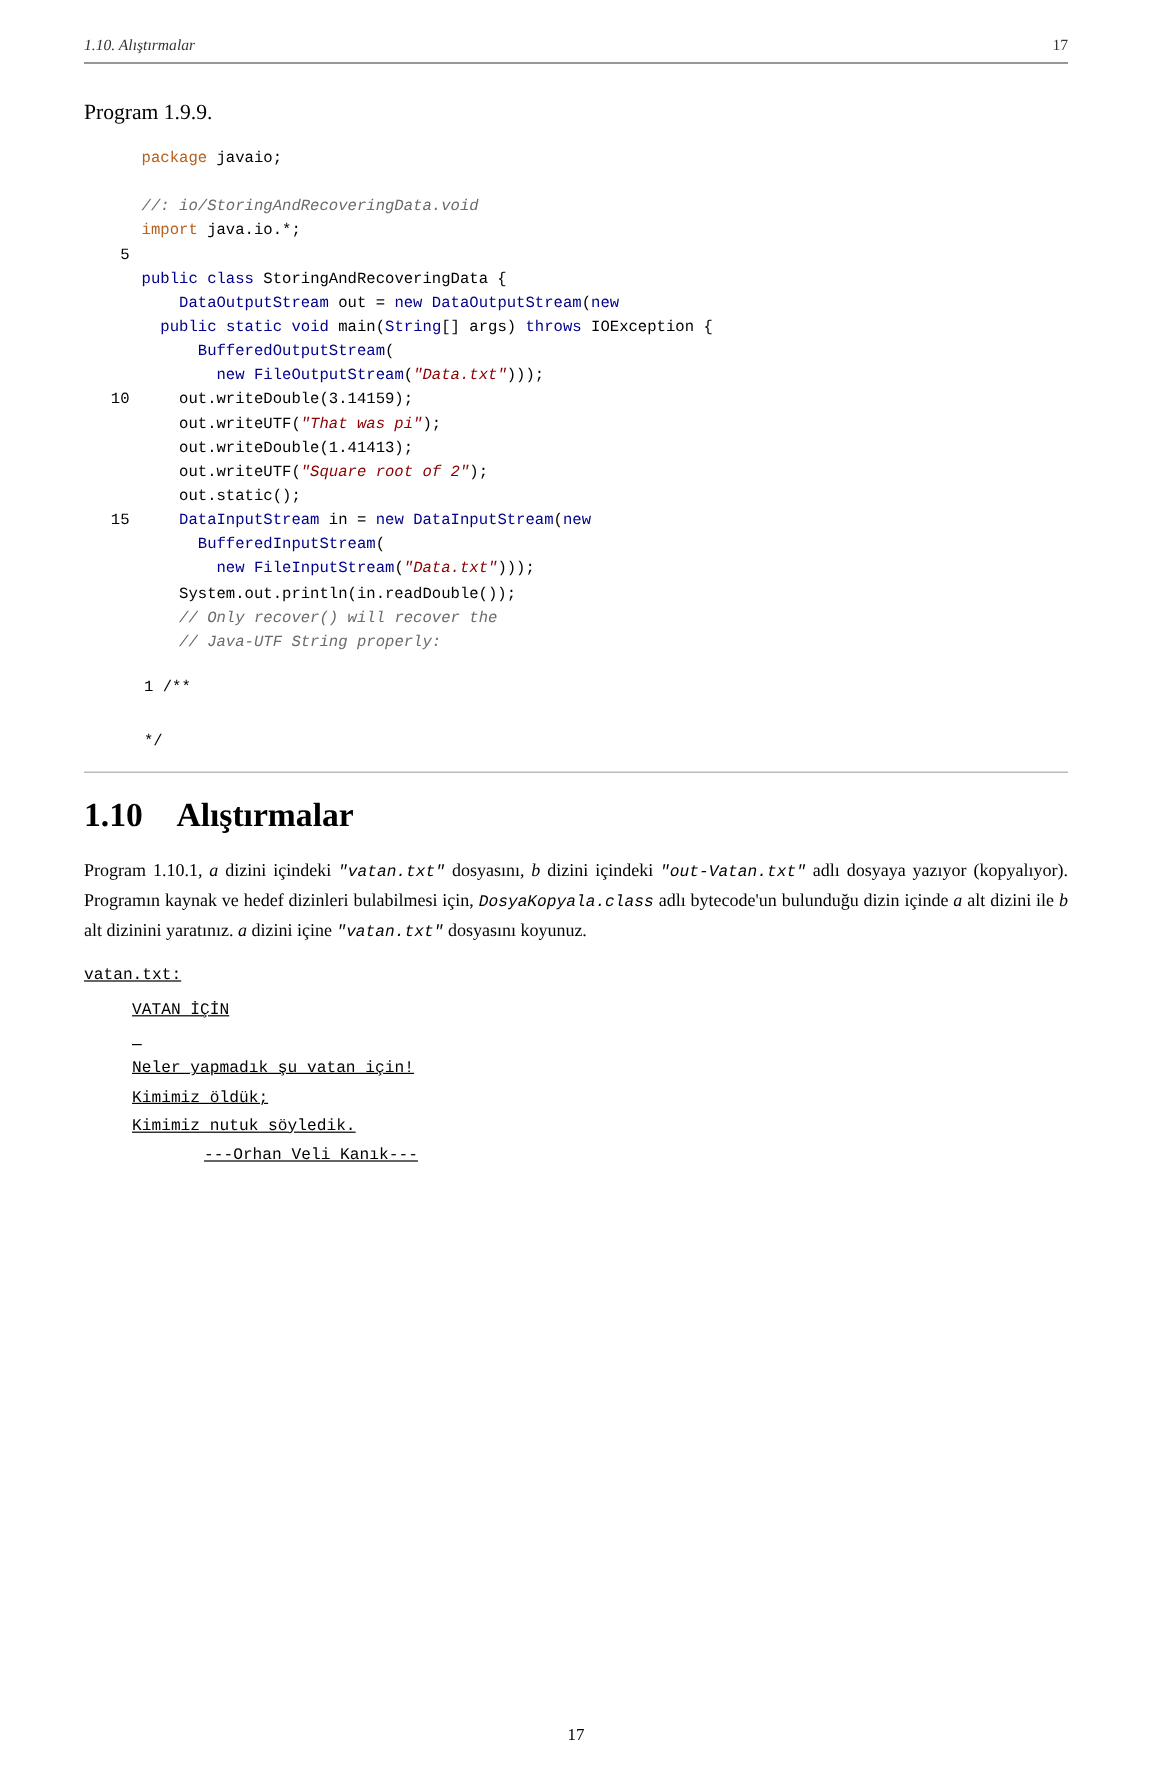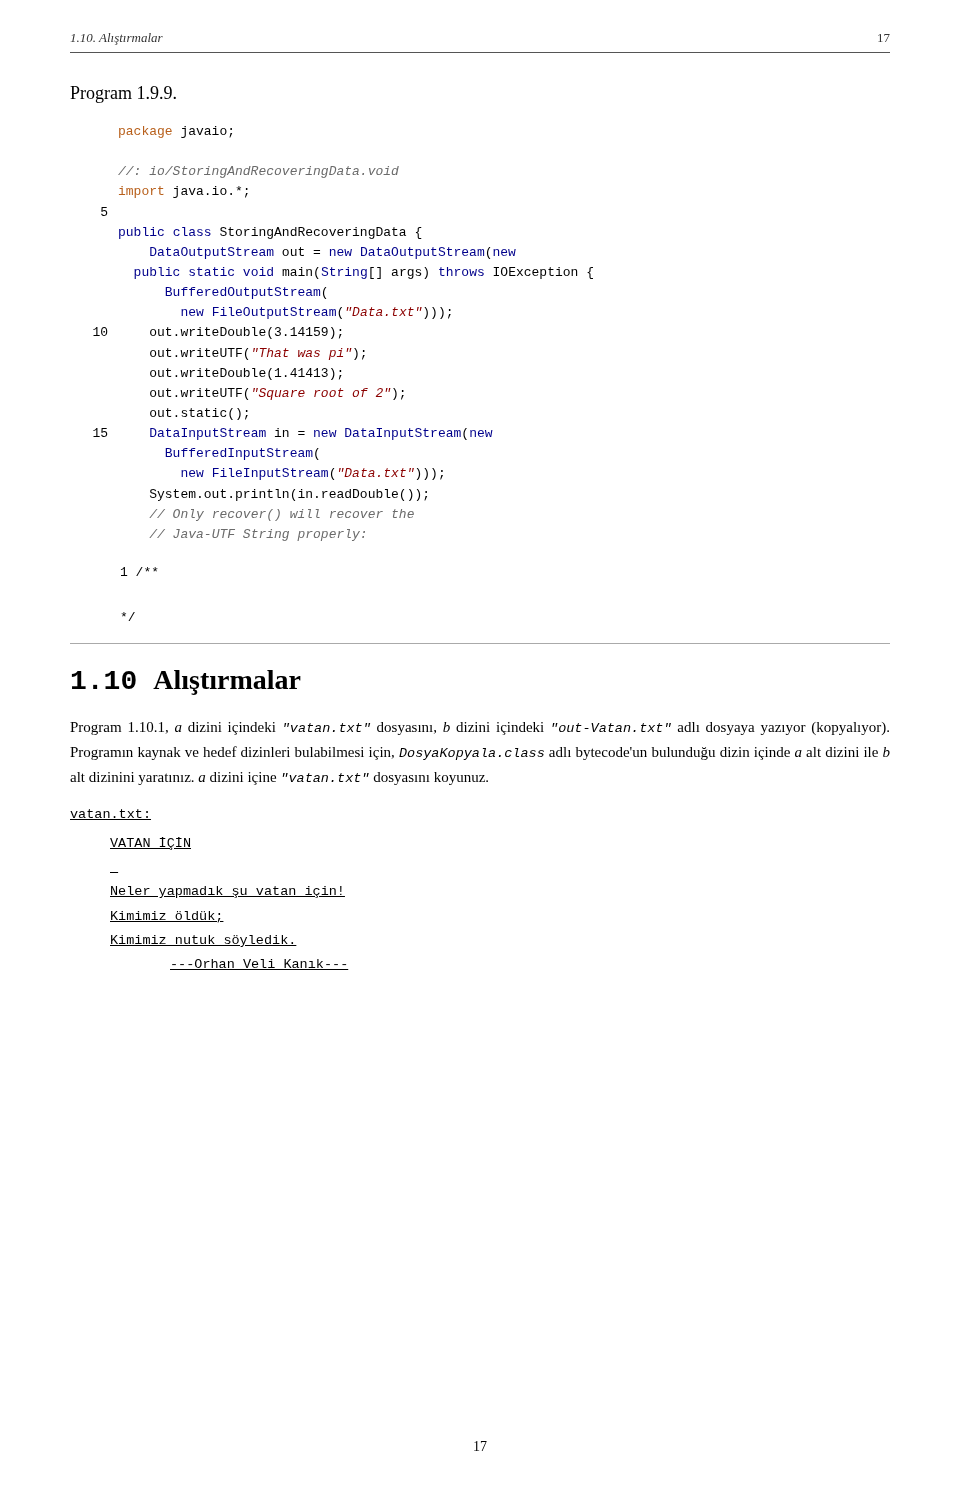--- a/index.html
+++ b/index.html
@@ -107,22 +107,21 @@
 
     .section-heading {
       font-size: 28px;
       font-weight: bold;
       margin-bottom: 18px;
       margin-top: 20px;
       color: #000;
     }
 
     .section-number {
-      margin-right: 16px;
-      font-family: Liberation Mono, monospace;
+      margin-right: 28px;
     }
 
     .body-text {
       font-size: 15px;
       line-height: 1.65;
       color: #000;
       margin-bottom: 14px;
       text-align: justify;
     }
 

